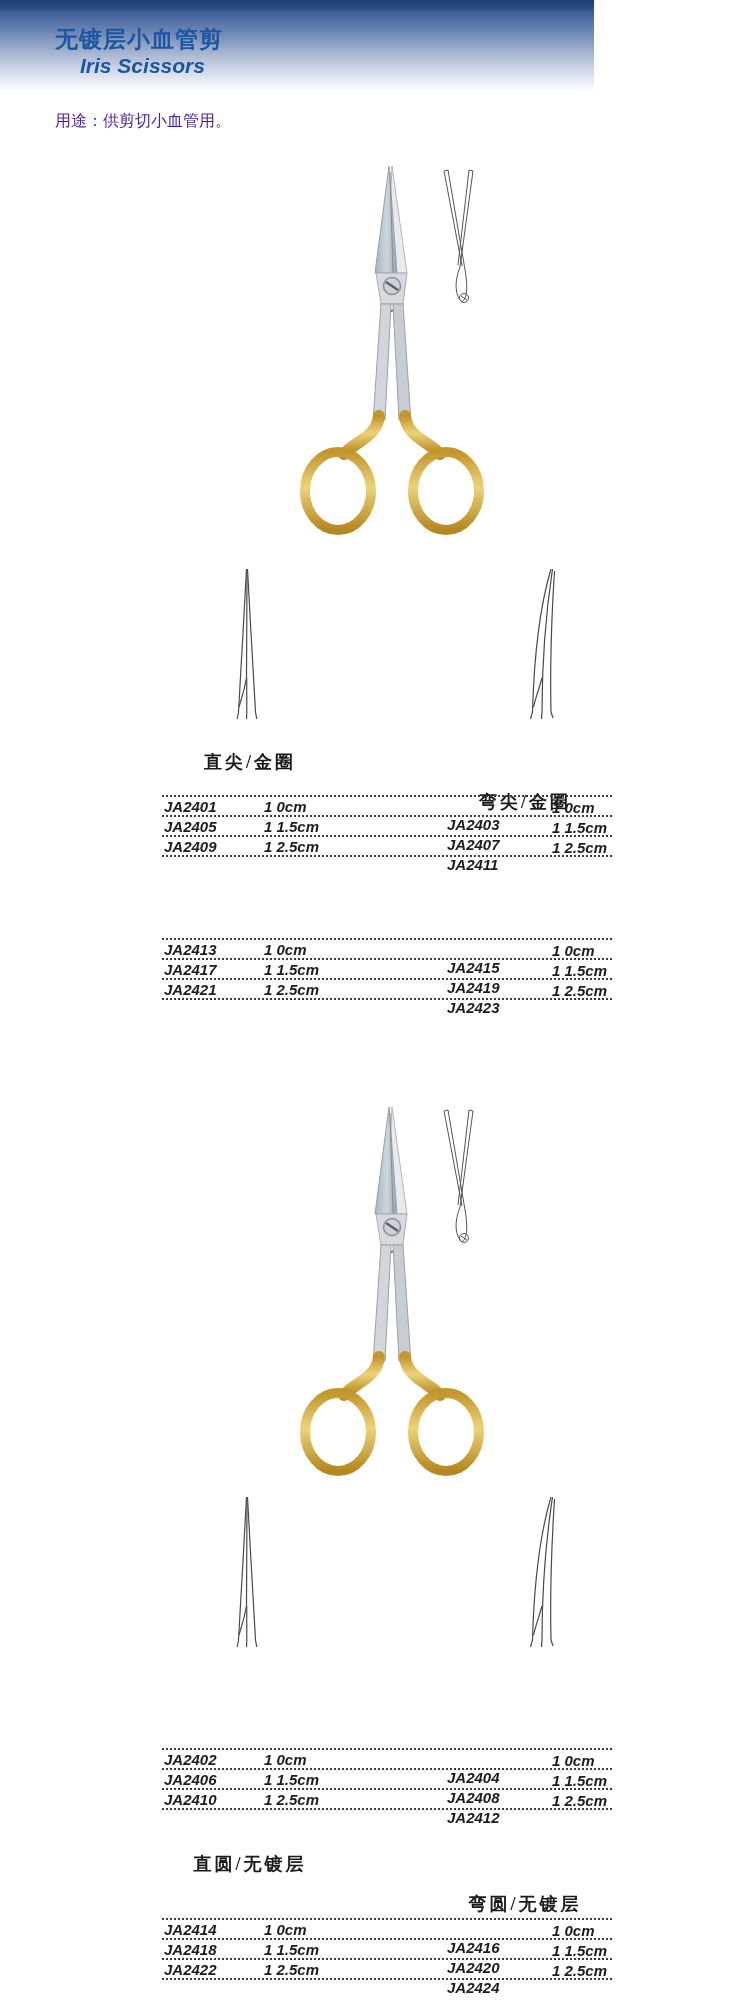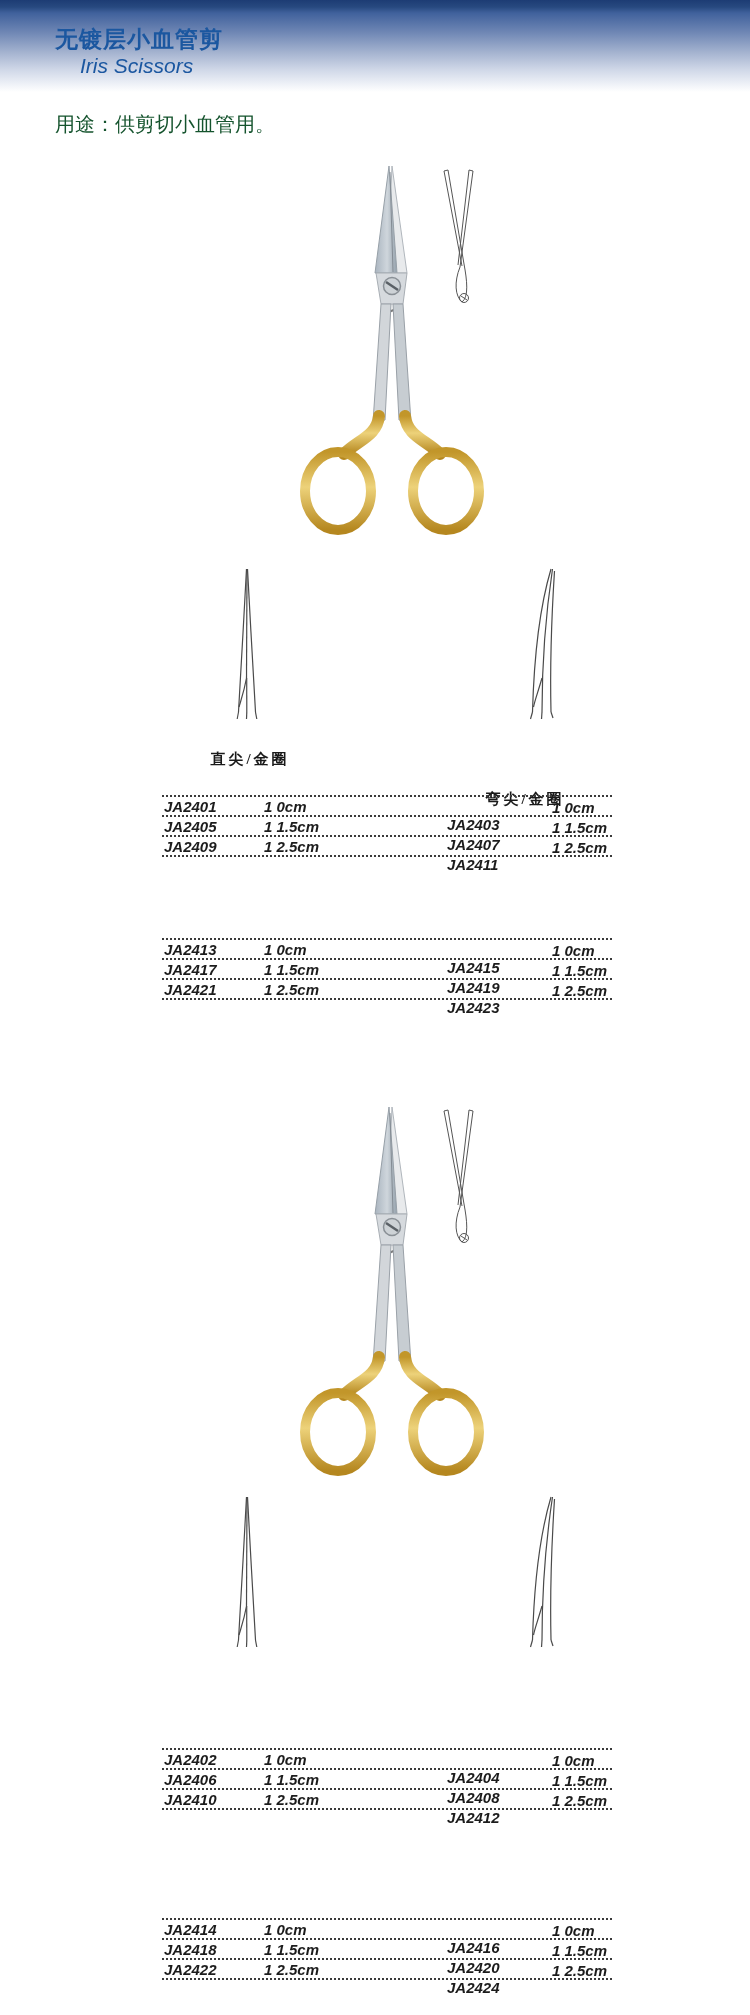--- a/index.html
+++ b/index.html
@@ -1,35 +1,35 @@
 <!DOCTYPE html>
 <html><head>
 <meta charset="utf-8">
 <style>
   html,body{margin:0;padding:0;background:#fff;}
   .page{position:relative;width:750px;height:2015px;background:#ffffff;overflow:hidden;
         font-family:"Liberation Sans",sans-serif;}
 
   
-  .hdr{position:absolute;left:0;top:0;width:750px;height:92px;
+  .hdr{position:absolute;left:0;top:0;width:594px;height:92px;
        background:linear-gradient(180deg,#1d3c74 0px,#27497f 7px,#40619c 13px,
                   #6e86b4 32px,#a3b2cf 52px,#d0d8e8 70px,#eef1f7 84px,#ffffff 92px);}
   .title-zh{position:absolute;left:55px;top:24px;font-size:23px;font-weight:bold;
             color:#1b57a0;letter-spacing:1px;}
   .title-en{position:absolute;left:80px;top:54px;font-size:21px;font-style:italic;
-            font-weight:normal;color:#1b57a0;}
-  .usage{position:absolute;left:55px;top:111px;font-size:20px;color:#14532d;}
+            font-weight:bold;color:#1b57a0;}
+  .usage{position:absolute;left:55px;top:111px;font-size:16px;color:#4c1d95;}
 
   
   .ill{position:absolute;display:block;}
 
   
   .ghead{position:absolute;left:0;width:750px;height:24px;}
   .gh{position:absolute;font-family:"Liberation Serif",serif;font-weight:bold;
-      font-size:15px;color:#1a1a1a;letter-spacing:3px;text-align:center;width:190px;}
+      font-size:18px;color:#1a1a1a;letter-spacing:3px;text-align:center;width:190px;}
   .ghl{left:155px;}
   .ghr{left:430px;margin-top:40px;}
 
   
   .ptable{position:absolute;left:162px;width:450px;border-top:2px dotted #3a3a3a;}
   .prow{display:flex;height:18px;border-bottom:2px dotted #3a3a3a;align-items:flex-start;justify-content:space-between;}
   .c{display:block;font-style:italic;font-weight:bold;font-size:15px;color:#1c1c1c;
      line-height:19px;white-space:pre;}
   .c1{width:100px;padding-left:2px;}
   .c2{width:183px;}
@@ -207,20 +207,24 @@
       <span class="c c4">1 1.5cm</span>
     </div>
     <div class="prow">
       <span class="c c1">JA2410</span>
       <span class="c c2">1 2.5cm</span>
       <span class="c c3">JA2412</span>
       <span class="c c4">1 2.5cm</span>
     </div>
   </div>
 
+  <div class="ghead" style="top:1852px">
+    <span class="gh ghl">直圆/无镀层</span>
+    <span class="gh ghr">弯圆/无镀层</span>
+  </div>
 
   <div class="ptable" style="top:1918px">
     <div class="prow">
       <span class="c c1">JA2414</span>
       <span class="c c2">1 0cm</span>
       <span class="c c3">JA2416</span>
       <span class="c c4">1 0cm</span>
     </div>
     <div class="prow">
       <span class="c c1">JA2418</span>

